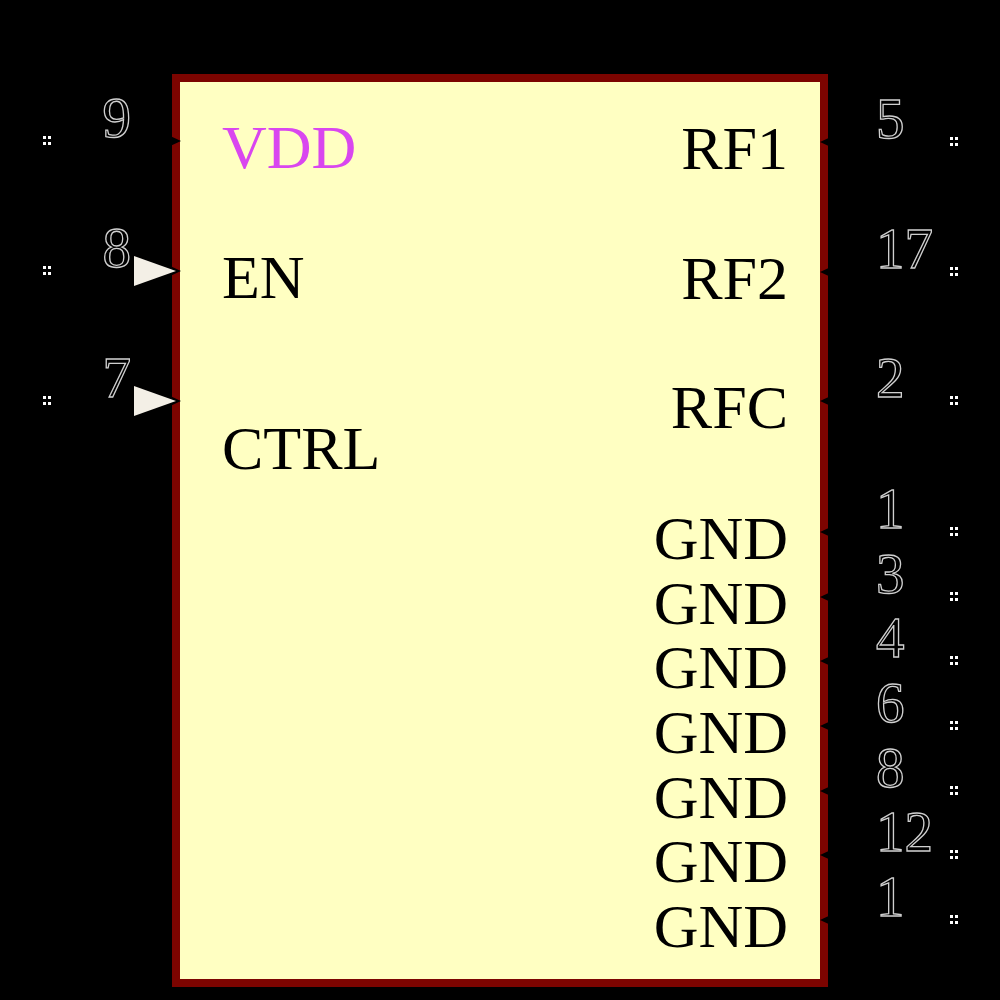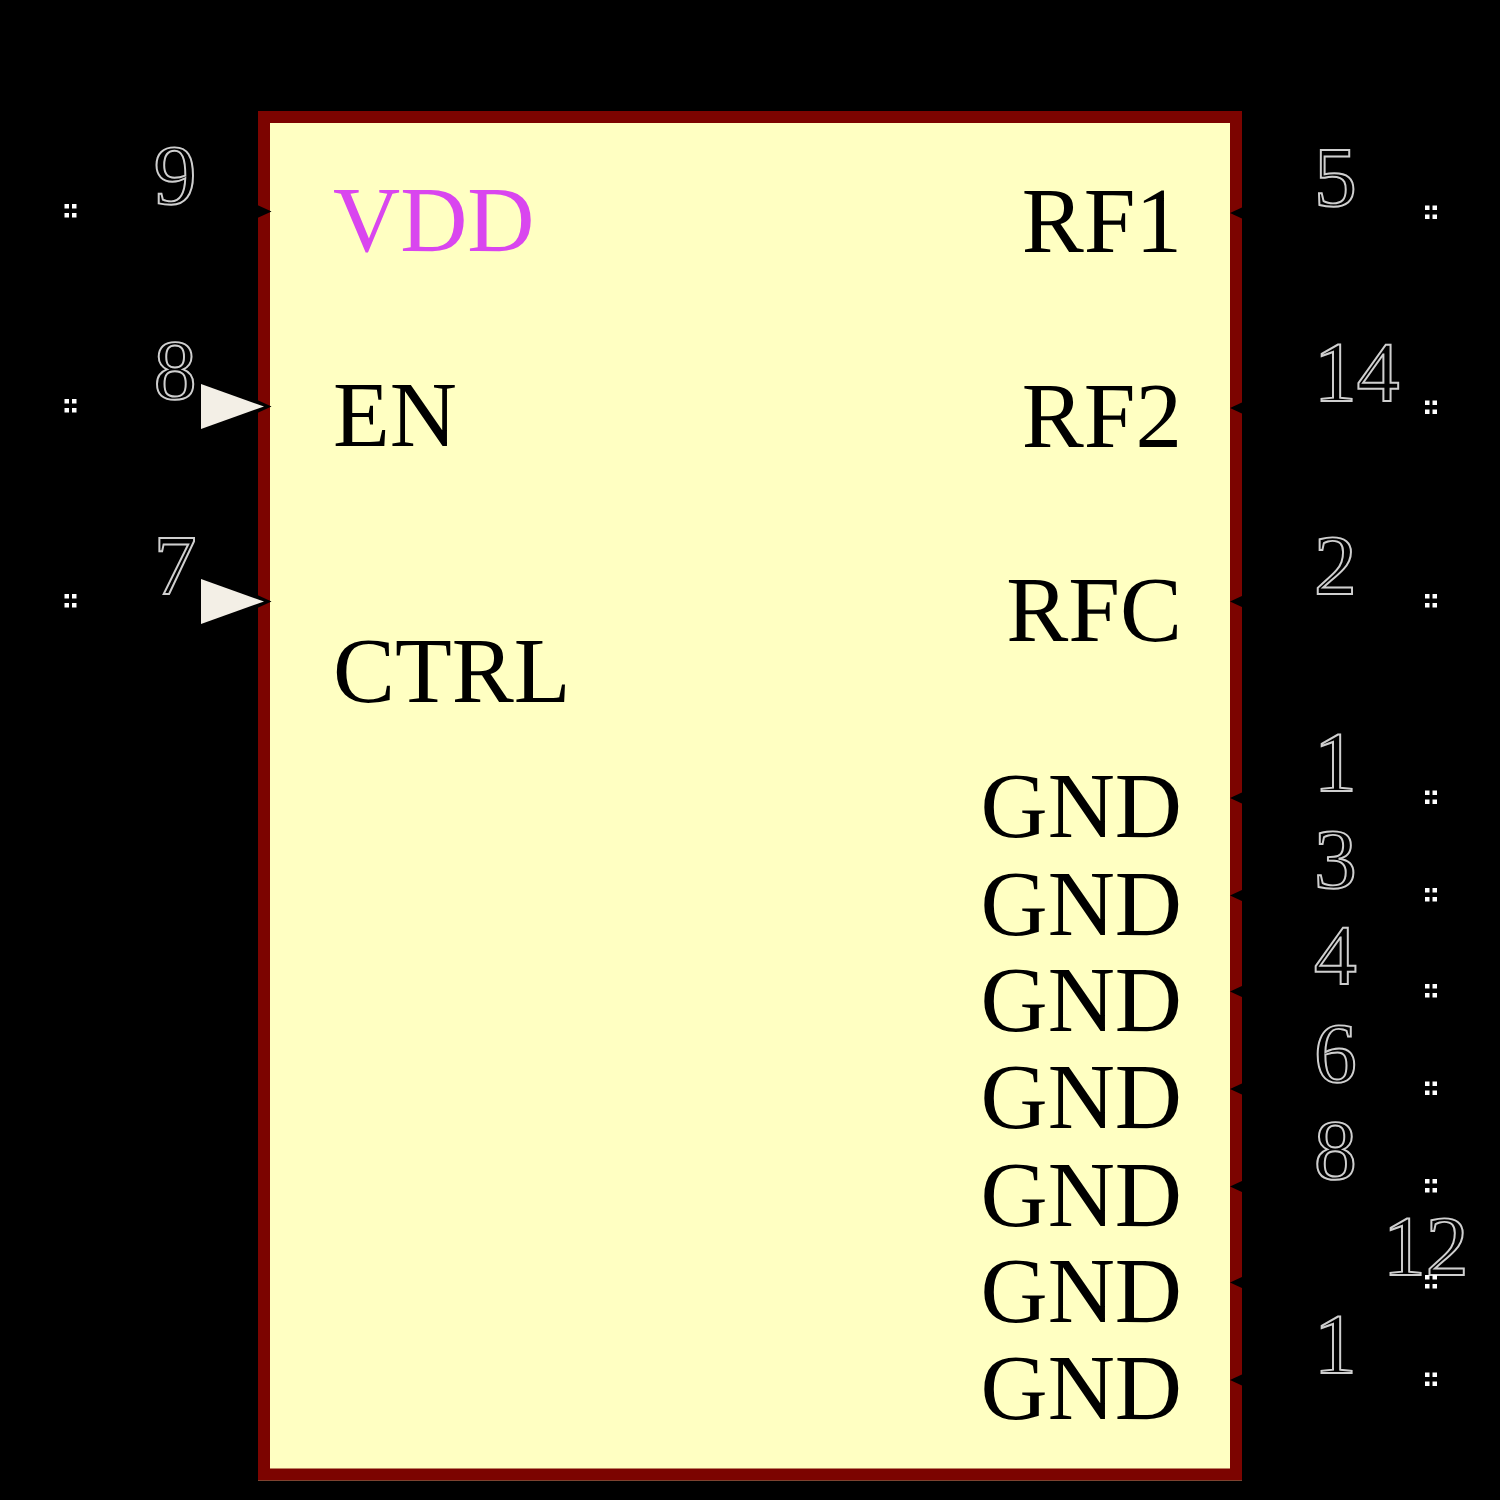--- a/index.html
+++ b/index.html
@@ -55,21 +55,21 @@
       <div class="input-arrow" style="top: 256px; border-left-color: rgb(243, 239, 230);"></div>
       <div class="pin-number left" style="top: 349px; -webkit-text-stroke: 1.3px rgb(207, 207, 207);">7</div>
       <div class="pin-label left" style="top: 376px; color: rgb(0, 0, 0); margin-top: 41px;">CTRL</div>
       <div class="pin-endpoint" style="top: 396px; left: 43px;"></div>
       <div class="edge-arrow left" style="top: 395px;"></div>
       <div class="input-arrow" style="top: 386px; border-left-color: rgb(243, 239, 230);"></div>
       <div class="pin-number right" style="top: 90px; -webkit-text-stroke: 1.3px rgb(207, 207, 207);">5</div>
       <div class="pin-label right" style="top: 117px; color: rgb(0, 0, 0); margin-left: 48px;">RF1</div>
       <div class="pin-endpoint" style="top: 137px; left: 950px;"></div>
       <div class="edge-arrow right" style="top: 136px;"></div>
-      <div class="pin-number right" style="top: 220px; -webkit-text-stroke: 1.3px rgb(207, 207, 207);">14</div>
+      <div class="pin-number right" style="top: 220px; -webkit-text-stroke: 1.3px rgb(207, 207, 207);">17</div>
       <div class="pin-label right" style="top: 247px; color: rgb(0, 0, 0);">RF2</div>
       <div class="pin-endpoint" style="top: 267px; left: 950px;"></div>
       <div class="edge-arrow right" style="top: 266px;"></div>
       <div class="pin-number right" style="top: 349px; -webkit-text-stroke: 1.3px rgb(207, 207, 207);">2</div>
       <div class="pin-label right" style="top: 376px; color: rgb(0, 0, 0);">RFC</div>
       <div class="pin-endpoint" style="top: 396px; left: 950px;"></div>
       <div class="edge-arrow right" style="top: 395px;"></div>
       <div class="pin-number right" style="top: 480px; -webkit-text-stroke: 1.3px rgb(207, 207, 207);">1</div>
       <div class="pin-label right" style="top: 507px; color: rgb(0, 0, 0);">GND</div>
       <div class="pin-endpoint" style="top: 527px; left: 950px;"></div>
@@ -83,21 +83,21 @@
       <div class="pin-endpoint" style="top: 656px; left: 950px;"></div>
       <div class="edge-arrow right" style="top: 655px;"></div>
       <div class="pin-number right" style="top: 674px; -webkit-text-stroke: 1.3px rgb(207, 207, 207);">6</div>
       <div class="pin-label right" style="top: 701px; color: rgb(0, 0, 0);">GND</div>
       <div class="pin-endpoint" style="top: 721px; left: 950px;"></div>
       <div class="edge-arrow right" style="top: 720px;"></div>
       <div class="pin-number right" style="top: 739px; -webkit-text-stroke: 1.3px rgb(207, 207, 207);">8</div>
       <div class="pin-label right" style="top: 766px; color: rgb(0, 0, 0);">GND</div>
       <div class="pin-endpoint" style="top: 786px; left: 950px;"></div>
       <div class="edge-arrow right" style="top: 785px;"></div>
-      <div class="pin-number right" style="top: 803px; margin-left: 46px; -webkit-text-stroke: 1.3px rgb(207, 207, 207);">12</div>
+      <div class="pin-number right" style="top: 803px; -webkit-text-stroke: 1.3px rgb(207, 207, 207);">12</div>
       <div class="pin-label right" style="top: 830px; color: rgb(0, 0, 0);">GND</div>
       <div class="pin-endpoint" style="top: 850px; left: 950px;"></div>
       <div class="edge-arrow right" style="top: 849px;"></div>
       <div class="pin-number right" style="top: 868px; -webkit-text-stroke: 1.3px rgb(207, 207, 207);">1</div>
       <div class="pin-label right" style="top: 895px; color: rgb(0, 0, 0);">GND</div>
       <div class="pin-endpoint" style="top: 915px; left: 950px;"></div>
       <div class="edge-arrow right" style="top: 914px;"></div>
     </div>
 </div>
 

